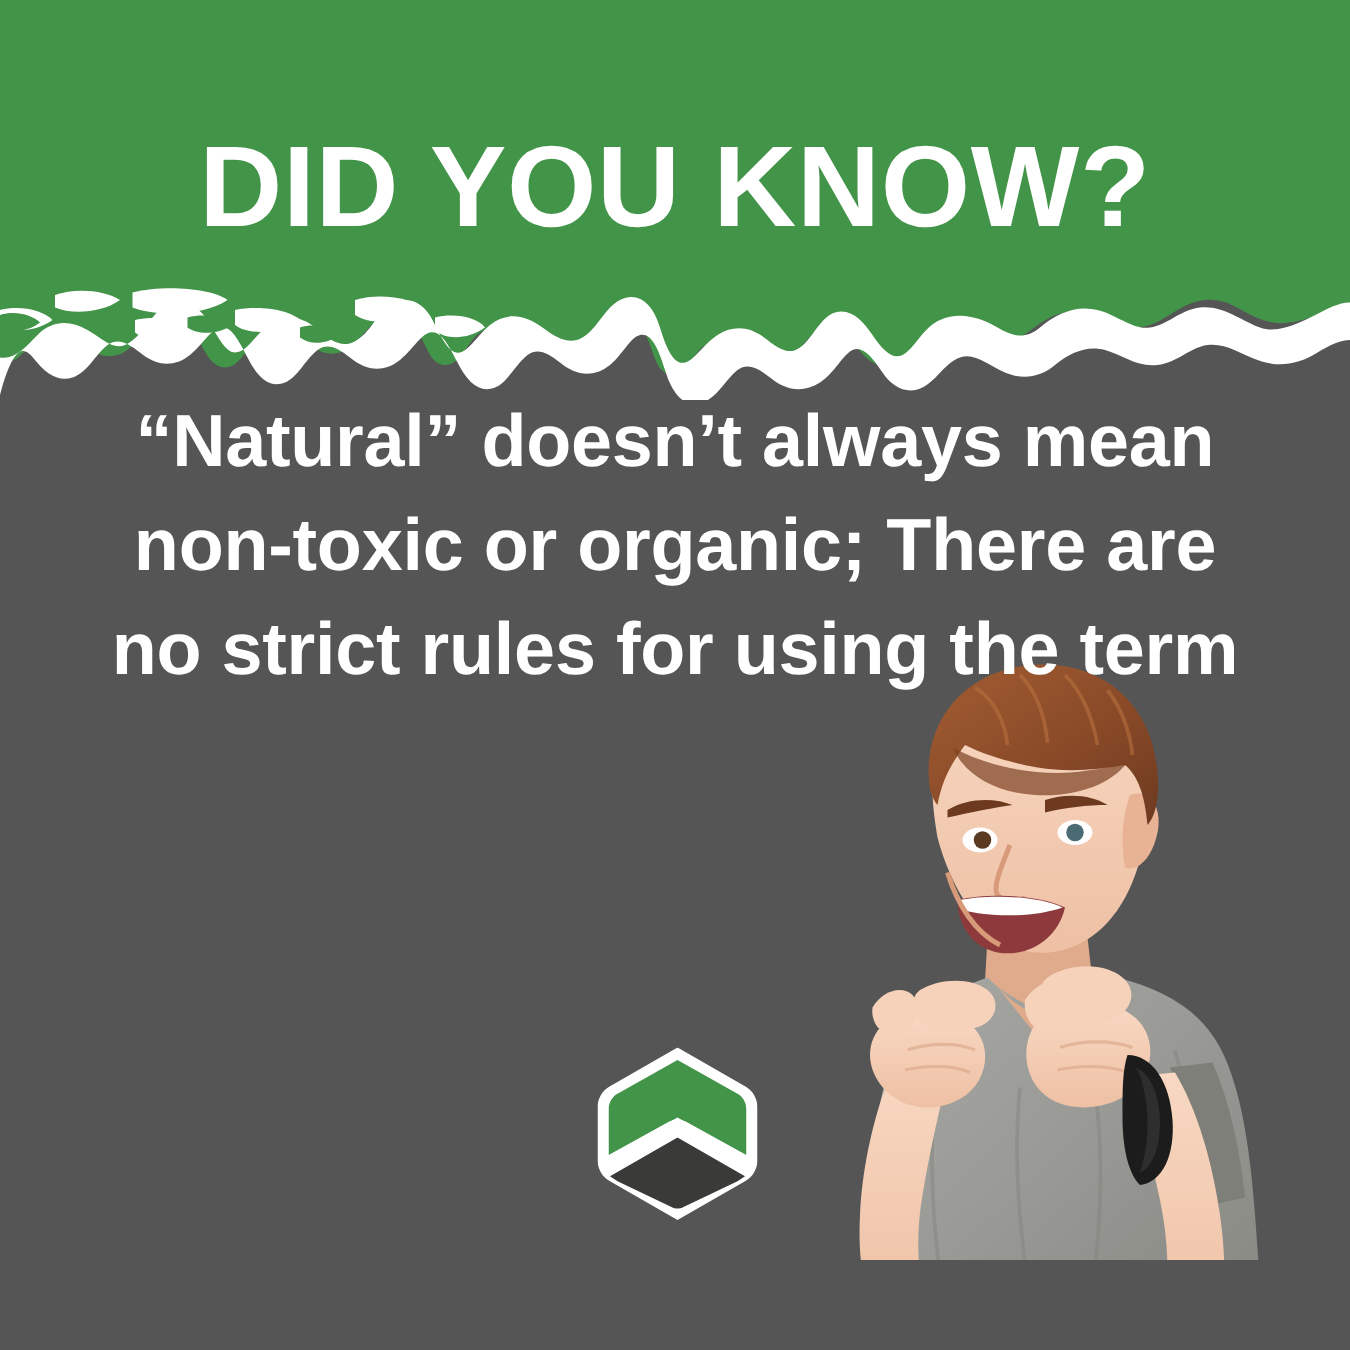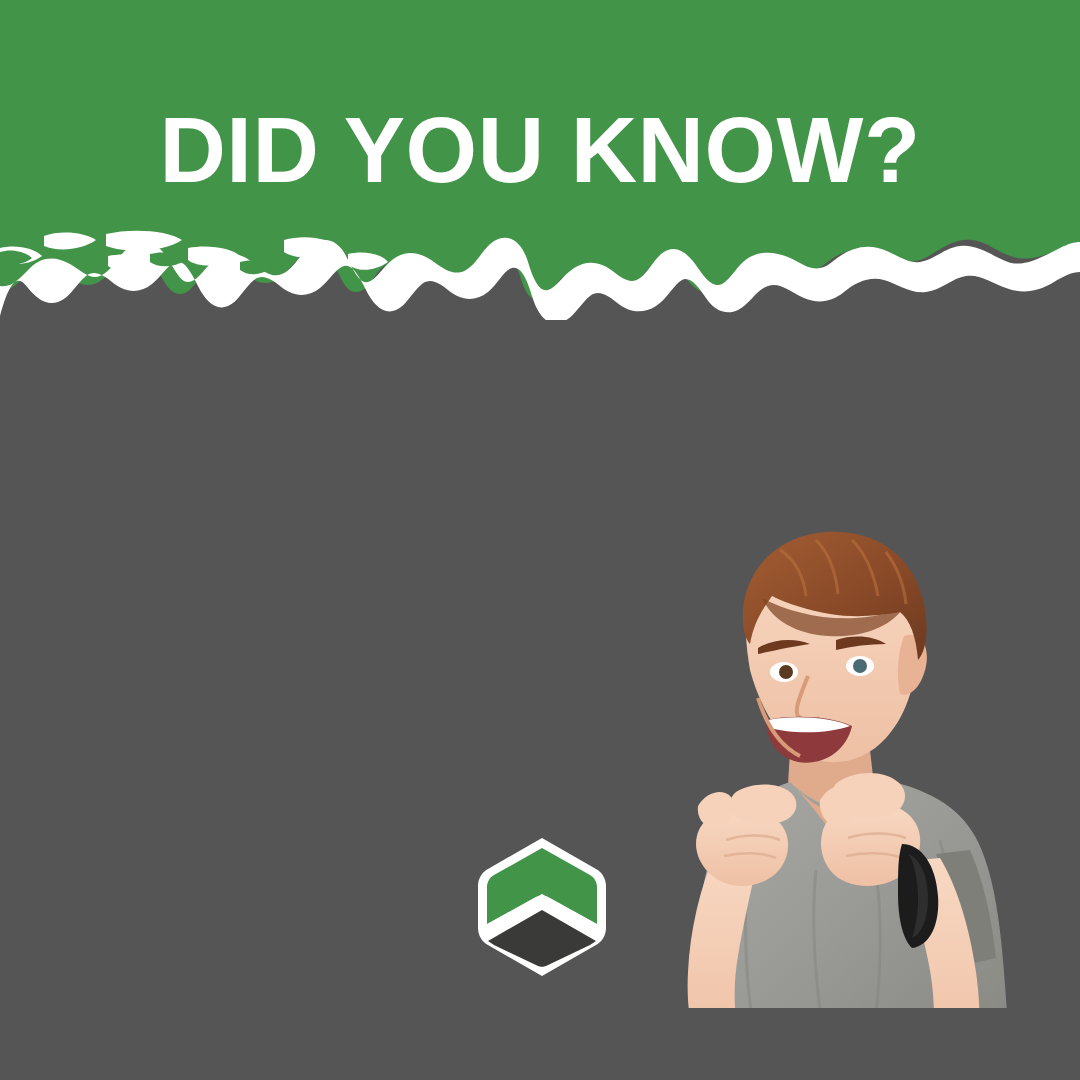--- a/index.html
+++ b/index.html
@@ -213,20 +213,25 @@
       <g fill="#429448">
         <path d="M0,252 C12,248 26,252 32,258 C22,266 8,266 0,262 Z"></path>
         <path d="M150,254 C164,250 180,254 186,260 C174,268 158,268 150,262 Z"></path>
         <path d="M240,262 C252,258 266,262 272,268 C260,276 248,276 240,270 Z"></path>
       </g>
     </svg>
   </div>
 
   <div class="headline">DID YOU KNOW?</div>
 
+  <div class="body-copy">
+    <span class="line">“Natural” doesn’t always mean</span>
+    <span class="line">non-toxic or organic; There are</span>
+    <span class="line">no strict rules for using the term</span>
+  </div>
 
   <div class="person">
     <svg width="440" height="560" viewBox="0 0 440 560" xmlns="http://www.w3.org/2000/svg">
       <defs>
         <linearGradient id="shirtGrad" x1="0" y1="0" x2="1" y2="1">
           <stop offset="0%" stop-color="#a8a9a5"></stop>
           <stop offset="45%" stop-color="#9a9b97"></stop>
           <stop offset="100%" stop-color="#85867f"></stop>
         </linearGradient>
         <linearGradient id="skinGrad" x1="0" y1="0" x2="0" y2="1">

